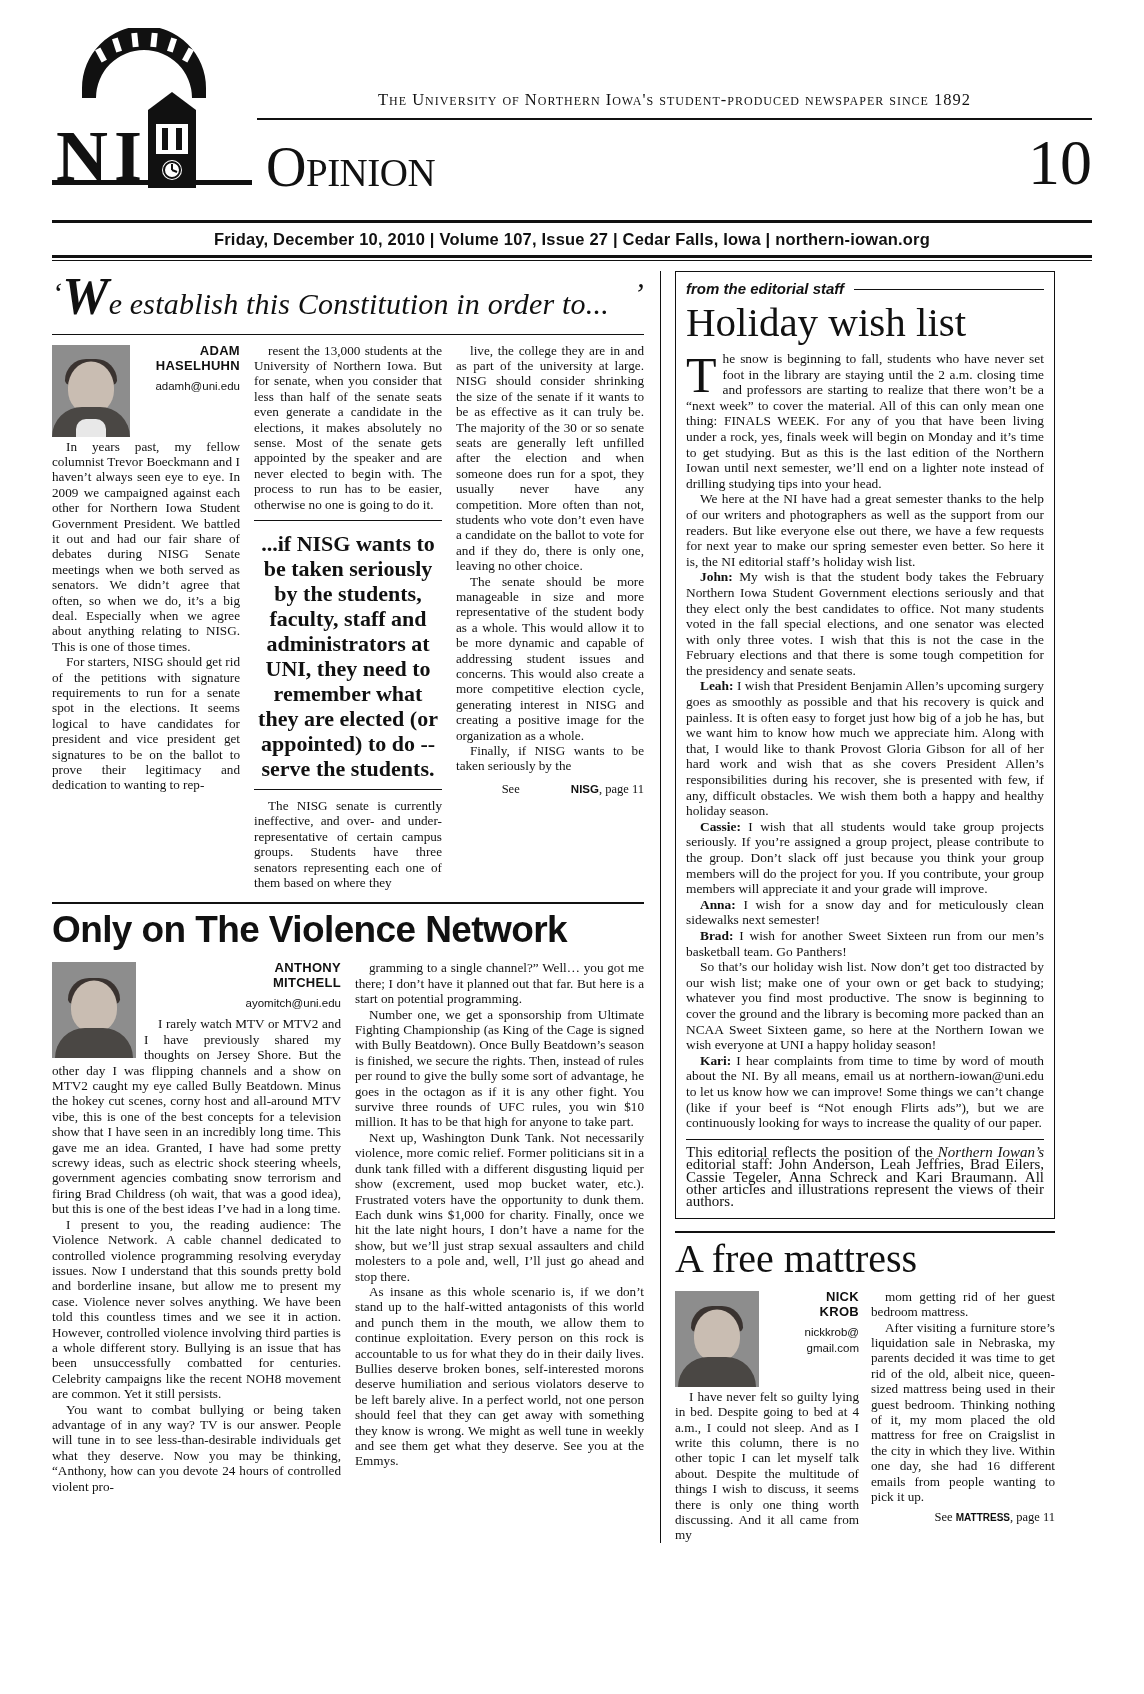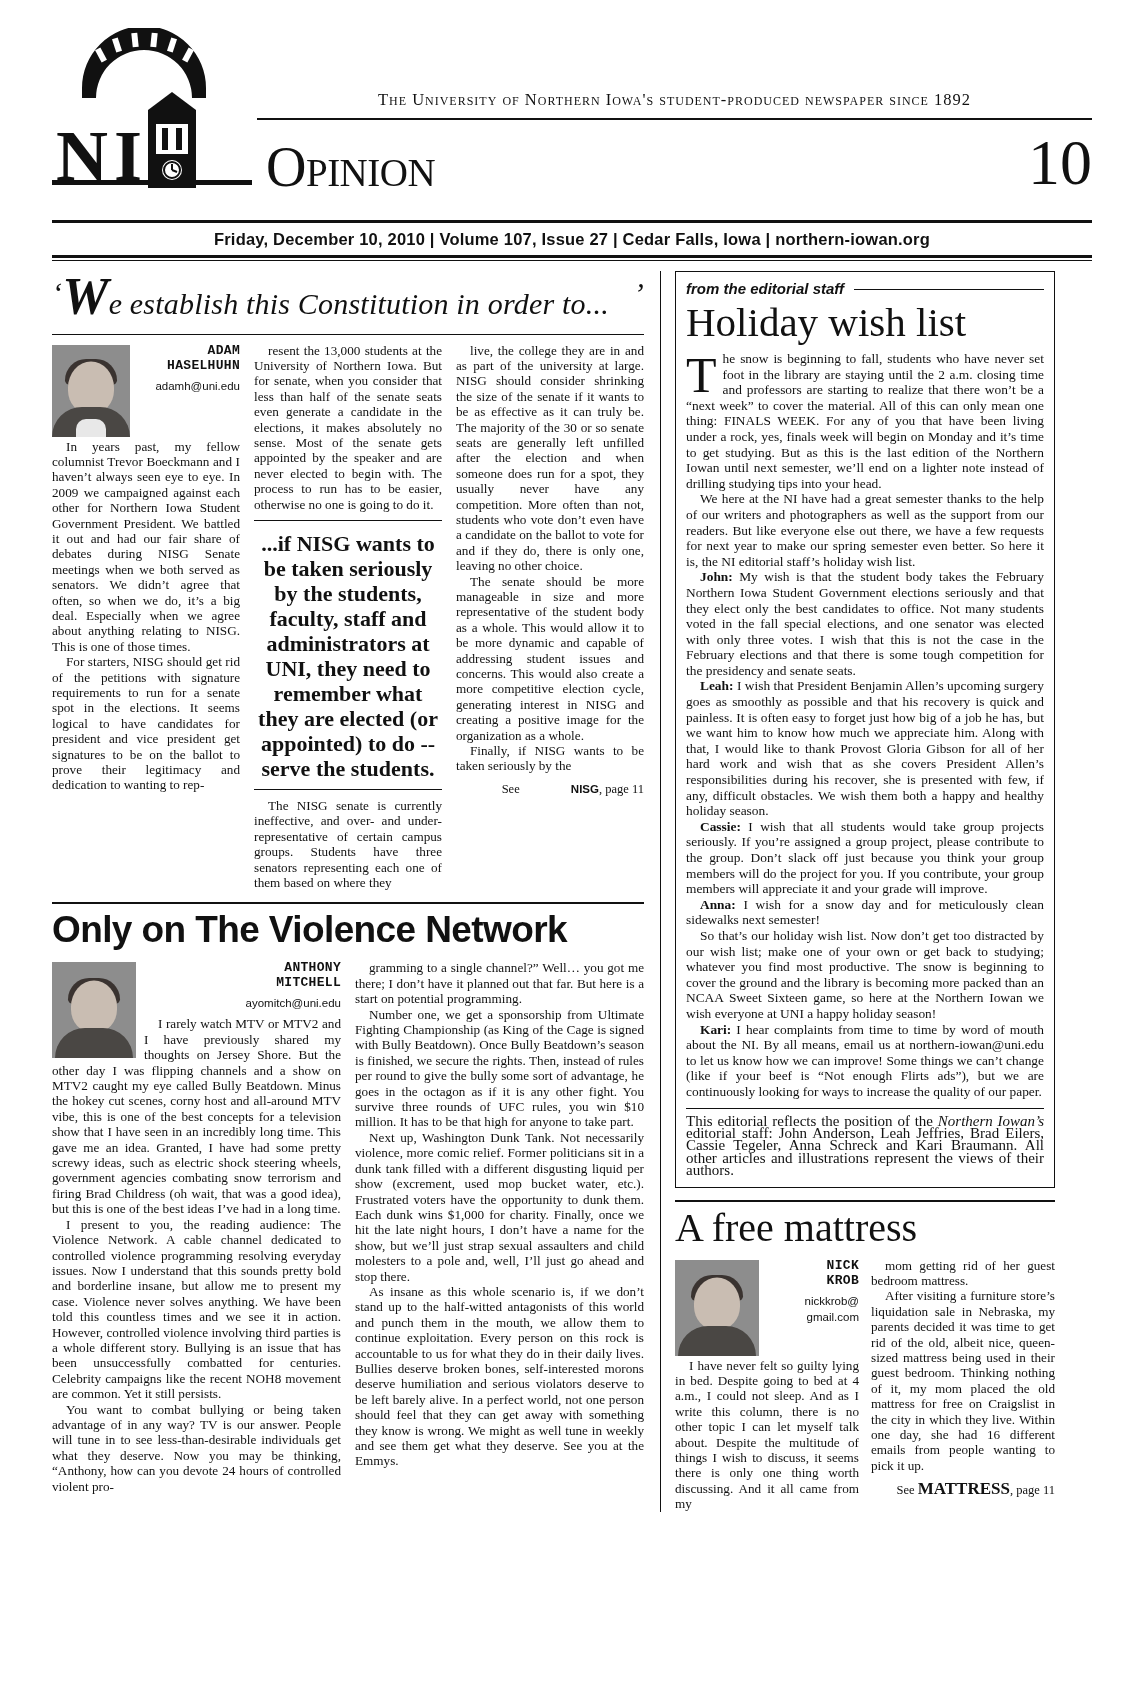--- a/index.html
+++ b/index.html
@@ -155,21 +155,21 @@
     line-height:15.4px;
     text-align:justify;
     margin:0 0 0 0;
     text-indent:14px;
     hyphens:auto;
   }
   p.body + p.body{ margin-top:0; }
 
   .byline{
     text-align:right;
-    font-family:Liberation Mono, monospace;
+    font-family:Liberation Sans, sans-serif;
     font-weight:bold;
     font-size:13px;
     line-height:15px;
     letter-spacing:0.3px;
   }
   .byline-email{
     text-align:right;
     font-family:"Liberation Sans", sans-serif;
     font-size:11.5px;
     line-height:14px;
@@ -298,21 +298,21 @@
     margin:2px 0 8px 0;
   }
   .mattress-cols{ display:flex; gap:12px;}
   .mattress-cols > div{ width:50%;}
   .jump2{
     text-align:right;
     font-family:"Liberation Serif", serif;
     font-size:12.5px;
     margin-top:6px;
   }
-  .jump2 b{font-family:Liberation Serif, serif; font-size:17px;text-align:right;}
+  .jump2 b{font-family:Liberation Sans, sans-serif; font-size:10px;text-align:right;}
 
   .clear{clear:both;}
 </style>
 </head>
 <body>
 
 <div class="page">
 
   <div class="masthead">
     <div class="mast-top">
@@ -444,20 +444,21 @@
         <div class="edlabel">from the editorial staff</div>
         <div class="ed-title">Holiday wish list</div>
 
         <p class="ed noind"><span class="dropcap">T</span><span>he snow is beginning to fall, students who have never set foot in the library are staying until the 2 a.m. closing time and professors are starting to realize that there won’t be a “next week” to cover the material. All of this can only mean one thing: FINALS WEEK. For any of you that have been living under a rock, yes, finals week will begin on Monday and it’s time to get studying. But as this is the last edition of the Northern Iowan until next semester, we’ll end on a lighter note instead of drilling studying tips into your head.</span></p>
         <p class="ed">We here at the NI have had a great semester thanks to the help of our writers and photographers as well as the support from our readers. But like everyone else out there, we have a few requests for next year to make our spring semester even better. So here it is, the NI editorial staff’s holiday wish list.</p>
 
         <p class="ed"><b>John:</b><span> My wish is that the student body takes the February Northern Iowa Student Government elections seriously and that they elect only the best candidates to office. Not many students voted in the fall special elections, and one senator was elected with only three votes. I wish that this is not the case in the February elections and that there is some tough competition for the presidency and senate seats.</span></p>
         <p class="ed"><b>Leah:</b><span> I wish that President Benjamin Allen’s upcoming surgery goes as smoothly as possible and that his recovery is quick and painless. It is often easy to forget just how big of a job he has, but we want him to know how much we appreciate him. Along with that, I would like to thank Provost Gloria Gibson for all of her hard work and wish that as she covers President Allen’s responsibilities during his recover, she is presented with few, if any, difficult obstacles. We wish them both a happy and healthy holiday season.</span></p>
         <p class="ed"><b>Cassie:</b><span> I wish that all students would take group projects seriously. If you’re assigned a group project, please contribute to the group. Don’t slack off just because you think your group members will do the project for you. If you contribute, your group members will appreciate it and your grade will improve.</span></p>
         <p class="ed"><b>Anna:</b><span> I wish for a snow day and for meticulously clean sidewalks next semester!</span></p>
+        <p class="ed"><b>Brad:</b><span> I wish for another Sweet Sixteen run from our men’s basketball team. Go Panthers!</span></p>
         <p class="ed">So that’s our holiday wish list. Now don’t get too distracted by our wish list; make one of your own or get back to studying; whatever you find most productive. The snow is beginning to cover the ground and the library is becoming more packed than an NCAA Sweet Sixteen game, so here at the Northern Iowan we wish everyone at UNI a happy holiday season!</p>
         <p class="ed"><b>Kari:</b><span> I hear complaints from time to time by word of mouth about the NI. By all means, email us at northern-iowan@uni.edu to let us know how we can improve! Some things we can’t change (like if your beef is “Not enough Flirts ads”), but we are continuously looking for ways to increase the quality of our paper.</span></p>
 
         <div class="ed-disclaimer">
           <span>This editorial reflects the position of the </span><i>Northern Iowan’s</i><span> editorial staff: John Anderson, Leah Jeffries, Brad Eilers, Cassie Tegeler, Anna Schreck and Kari Braumann. All other articles and illustrations represent the views of their authors.</span>
         </div>
       </div>
 
       <div>
         <div class="mattress-rule"></div>

